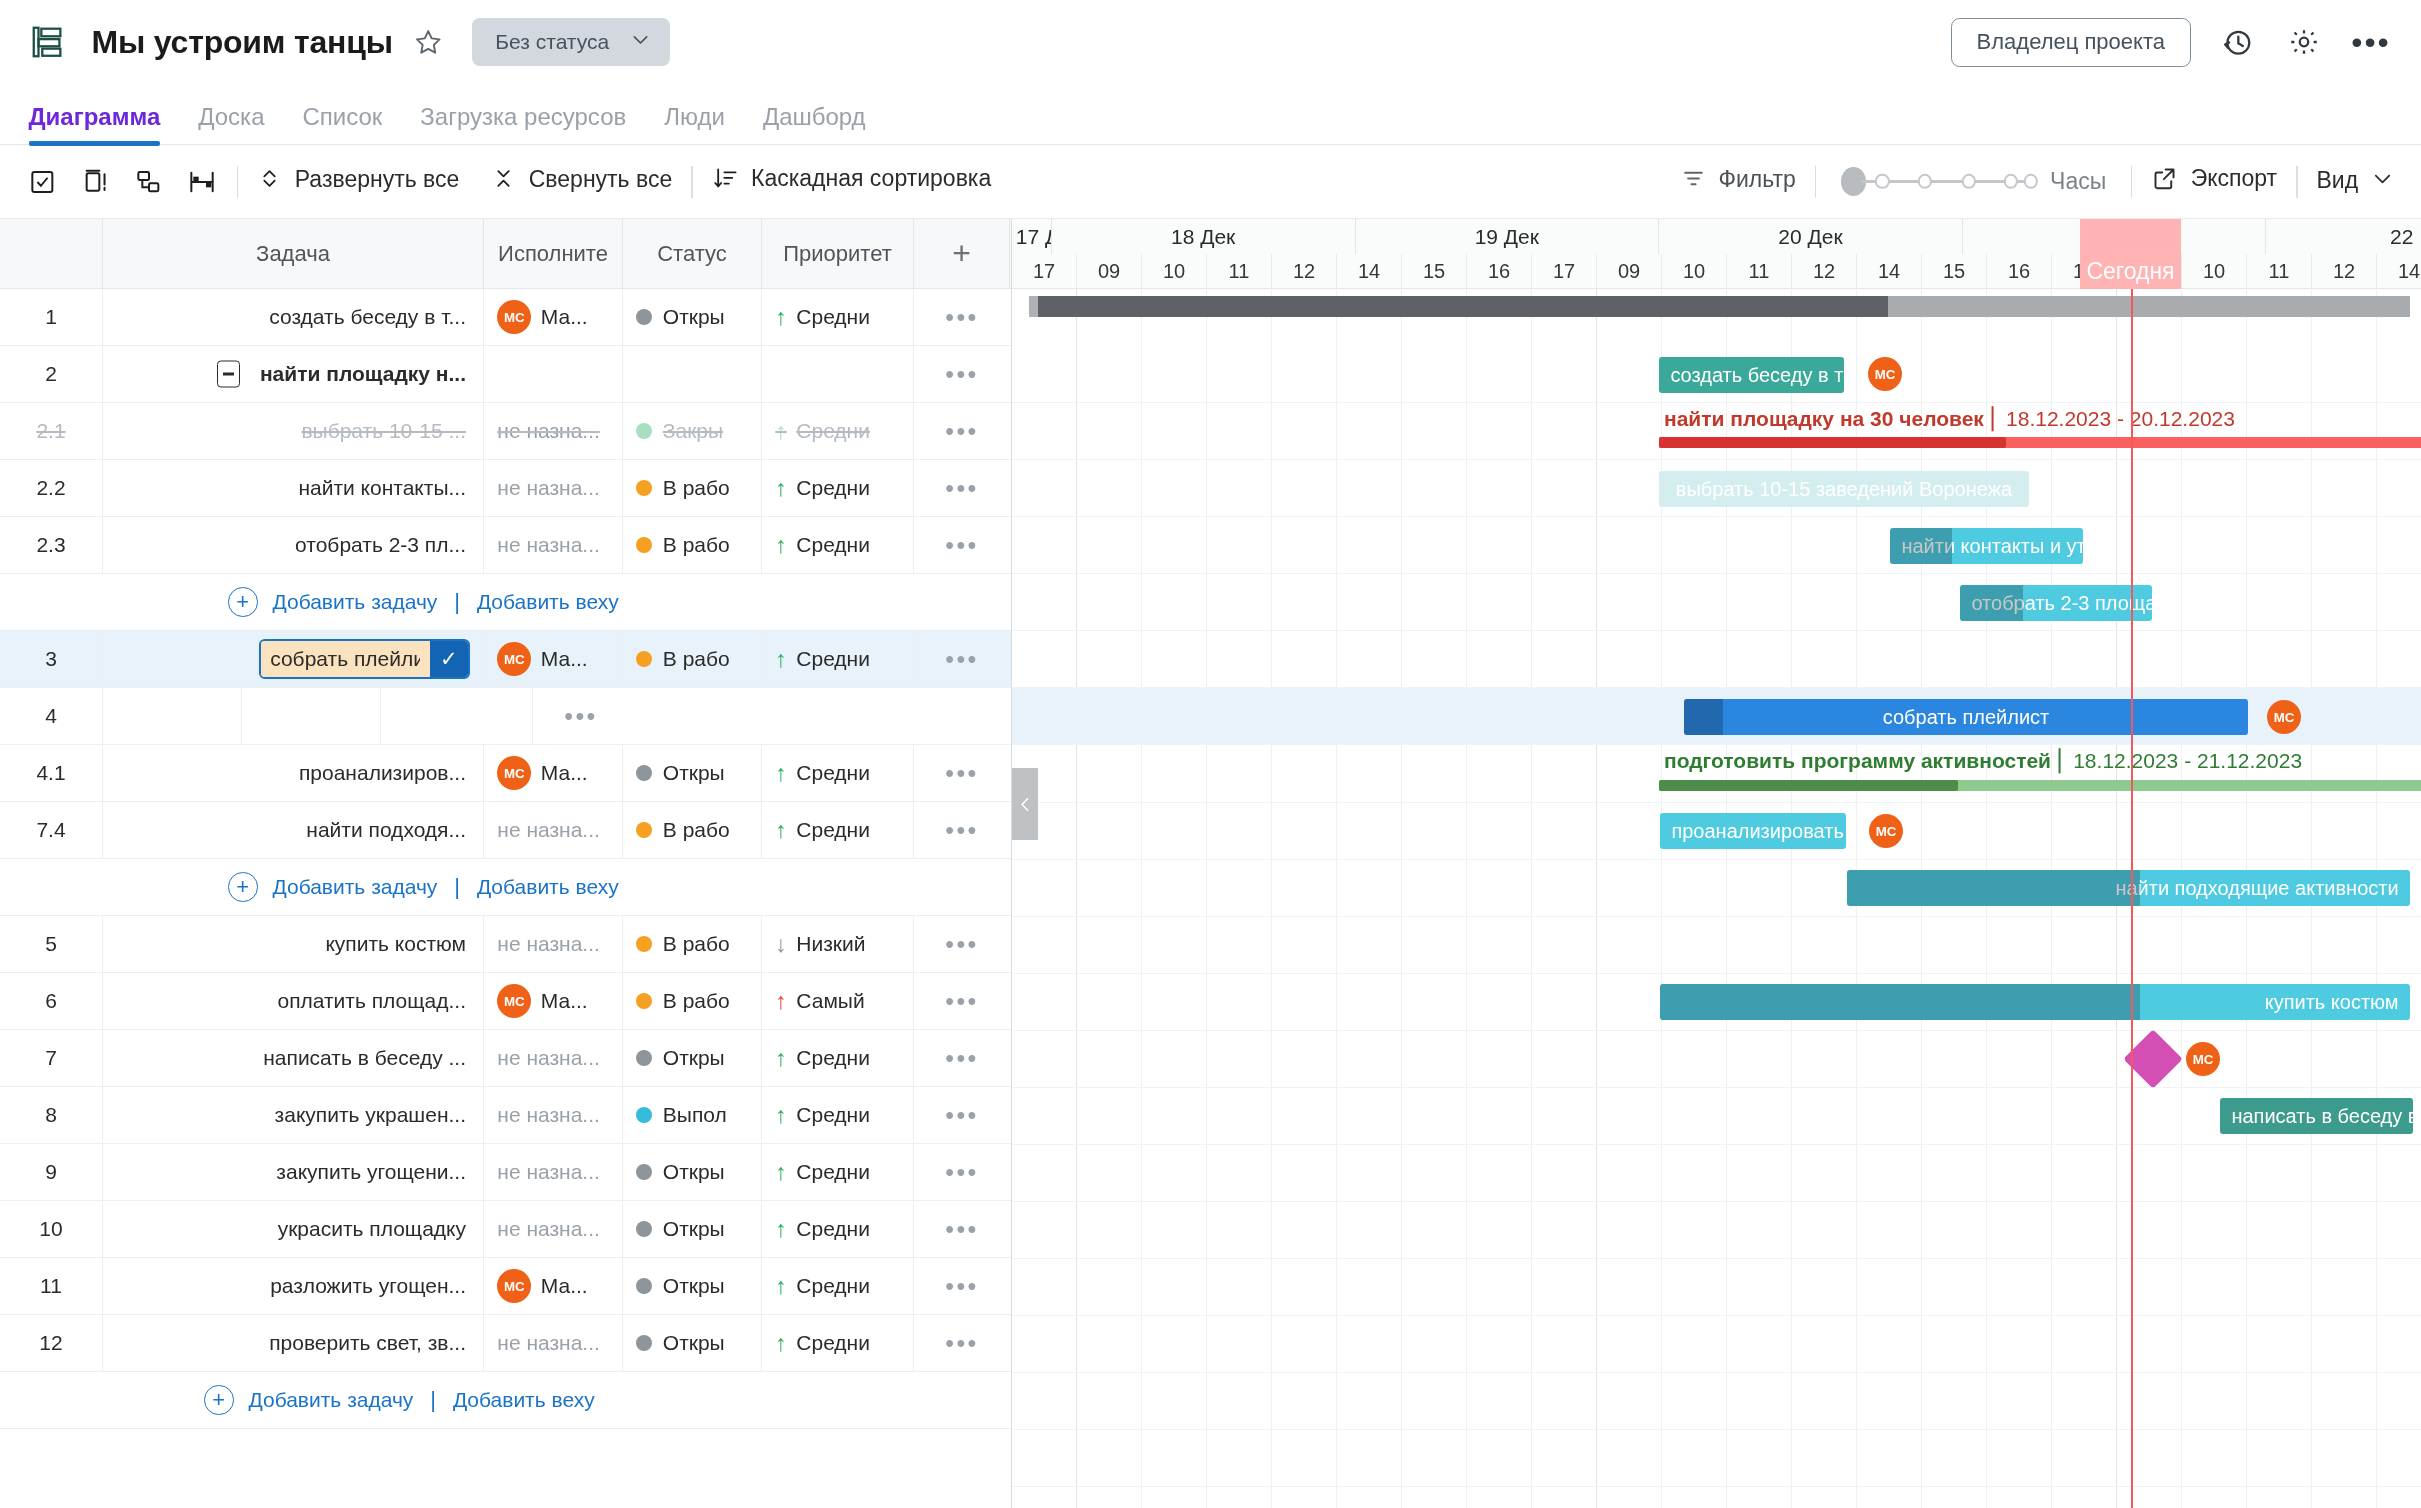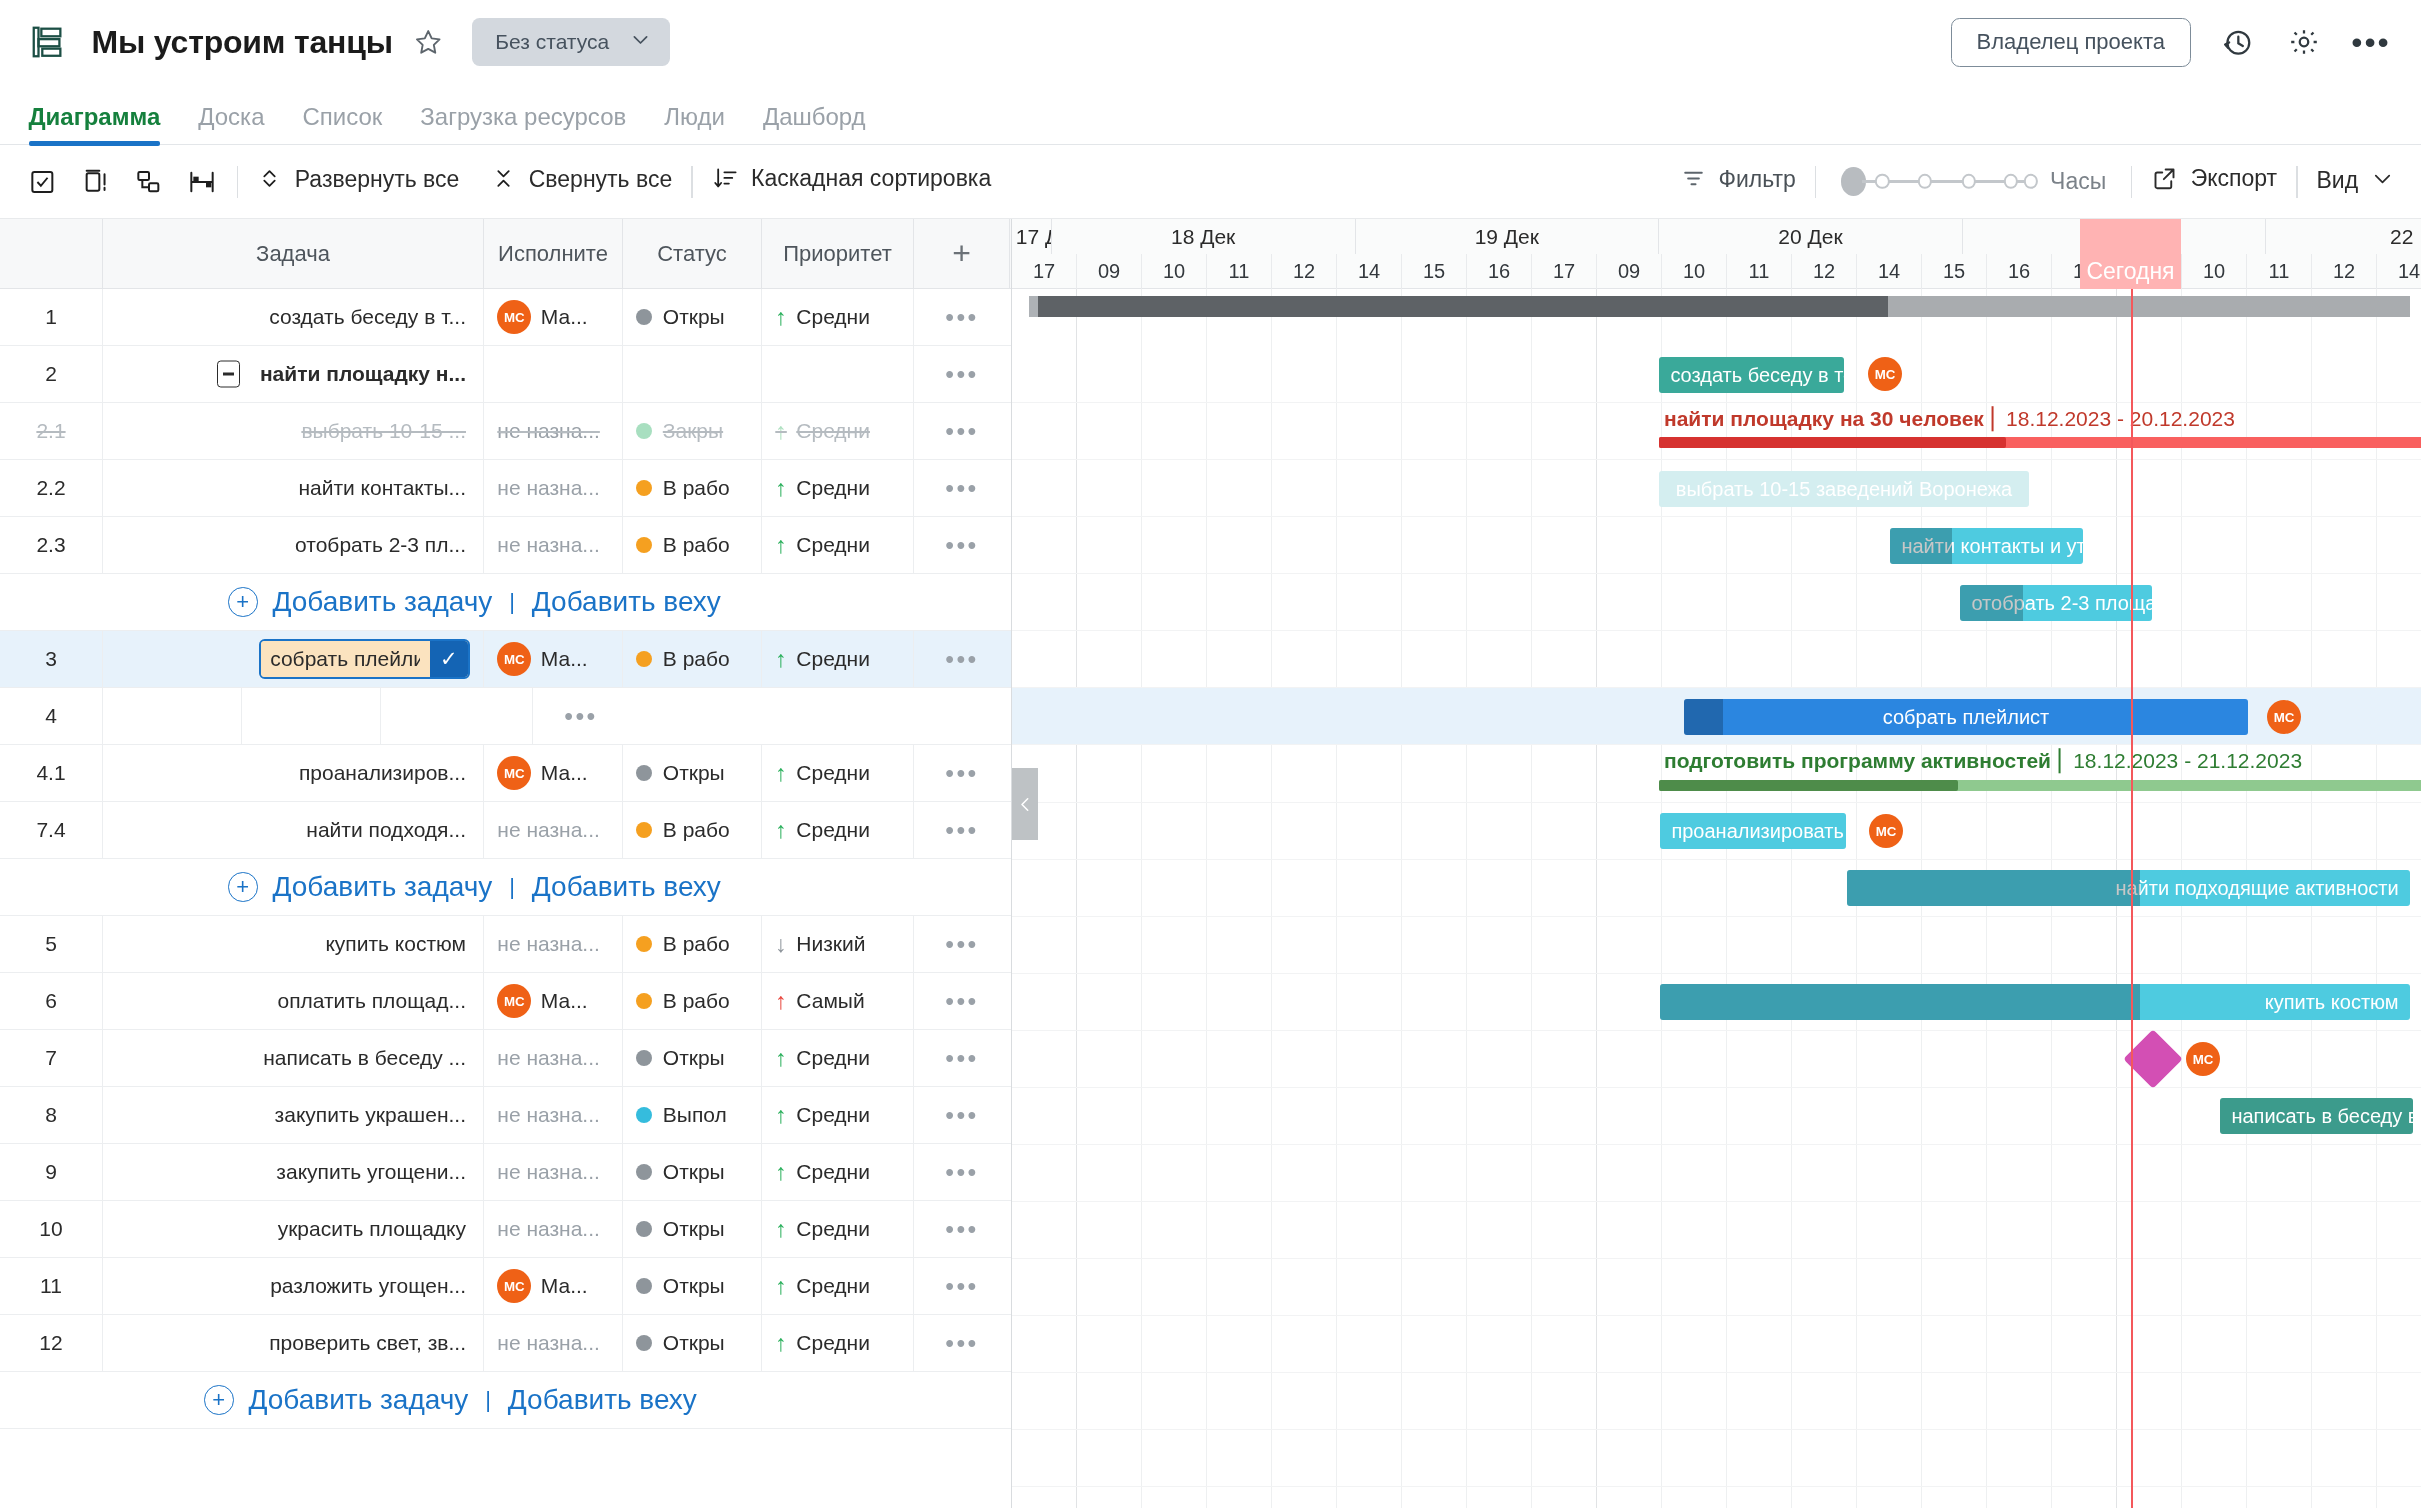--- a/index.html
+++ b/index.html
@@ -53,21 +53,21 @@
   
   .tabs {
     height: 61px; display: flex; align-items: flex-end;
     padding-left: 28.5px; gap: 38px;
     border-bottom: 1.4px solid #e3e6e9;
   }
   .tab {
     font-size: 24px; color: #9aa1a8; padding-bottom: 13.3px;
     cursor: pointer; position: relative; white-space: nowrap;
   }
-  .tab.active { color: #15803d; font-weight: 700; }
+  .tab.active { color: #6d28d9; font-weight: 700; }
   .tab.active::after {
     content: ""; position: absolute; left: 0; right: 0; bottom: -1.9px;
     height: 4.8px; background: #1a73c7; border-radius: 1.9px;
   }
 
   
   .toolbar {
     height: 74px; display: flex; align-items: center;
     padding: 0 28.5px 0 27px; border-bottom: 1.4px solid #e8eaec;
     background: #fff;
@@ -180,21 +180,21 @@
     border-bottom: 1.4px solid #eceef0; padding-left: 228px; gap: 15px;
   }
   .addrow.deep { padding-left: 228px; }
   .addrow.shallow { padding-left: 204px; }
   .circ-plus {
     width: 29.5px; height: 29.5px; border-radius: 50%;
     border: 1.9px solid #1a73c7; color: #1a73c7;
     display: flex; align-items: center; justify-content: center;
     font-size: 22px; line-height: 0; cursor: pointer; flex: 0 0 auto;
   }
-  .addlink { font-size: 28px; color: #1a73c7; cursor: pointer; white-space: nowrap; }
+  .addlink { font-size: 21px; color: #1a73c7; cursor: pointer; white-space: nowrap; }
   .addsep { color: #1a73c7; font-size: 22px; margin: 0 1.9px; }
 
   
   .gantt-pane { flex: 1; position: relative; overflow: hidden; background: #fff; }
   .gantt-head { height: 70px; position: relative; background: #fafbfb;
                 border-bottom: 1.4px solid #e3e5e8; }
   .day-row { display: flex; height: 35px; }
   .day-cell {
     border-right: 1.4px solid #e3e5e8; display: flex;
     align-items: center; justify-content: center;

